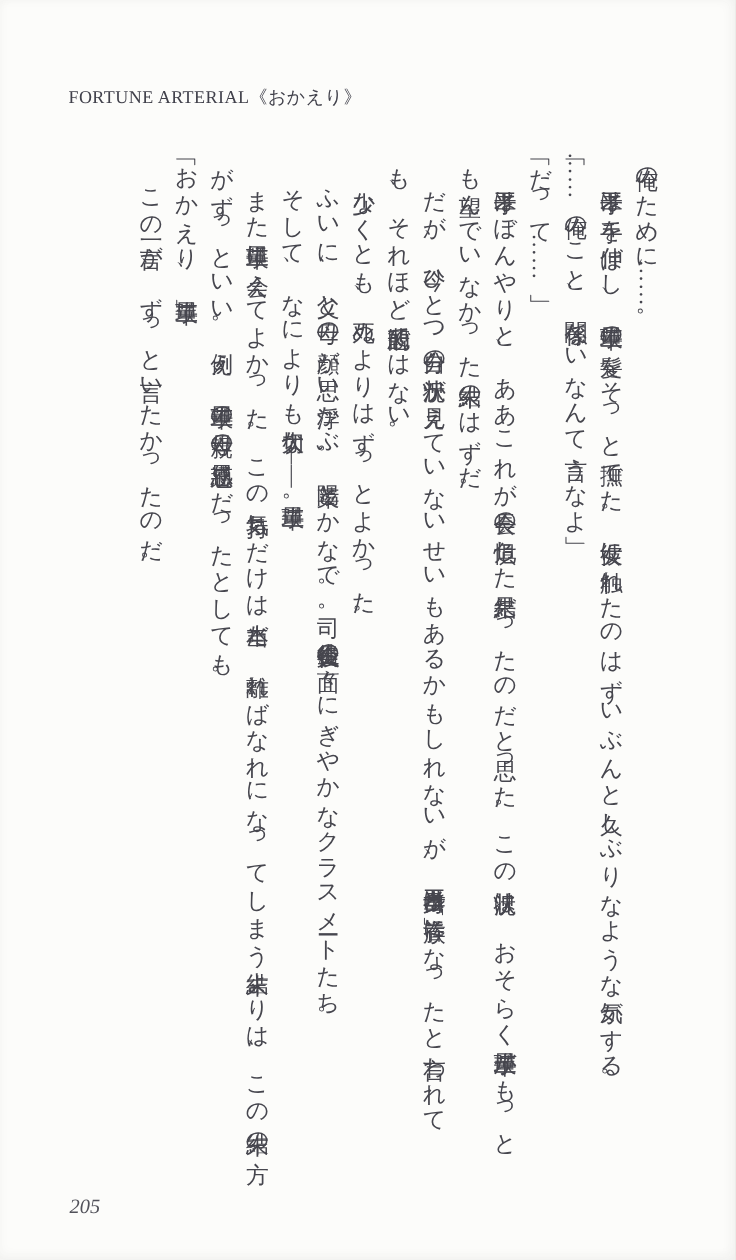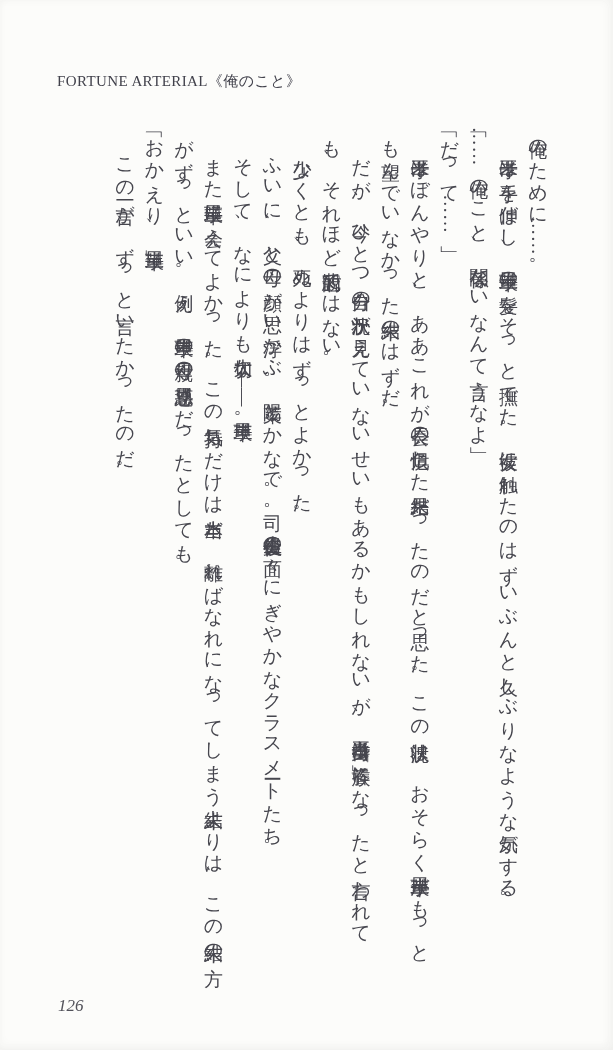--- a/index.html
+++ b/index.html
@@ -48,31 +48,31 @@
     top: 996px;
     font-size: 17px;
     font-style: italic;
     color: #52525a;
   }
 </style>
 </head>
 <body>
 
 <div class="page">
-  <div class="running-header">FORTUNE ARTERIAL《俺のこと》</div>
+  <div class="running-header">FORTUNE ARTERIAL《おかえり》</div>
 
   <div class="body-text">
       <p style="text-indent: 0em;">俺のために……。</p>
       <p style="text-indent: 1em;">孝平は手を伸ばし、瑛里華の髪をそっと撫でた。彼女に触れたのはずいぶんと久しぶりなような気がする。</p>
       <p style="text-indent: 0em;">「……俺のこと、関係ないなんて言うなよ」</p>
       <p style="text-indent: 0em;">「だって……」</p>
       <p style="text-indent: 1em;">孝平はぼんやりと、ああこれが会長の危惧した結果だったのだと思った。この状況は、おそらく瑛里華がもっとも望んでいなかった結末のはずだ。</p>
       <p style="text-indent: 1em;">だが、今ひとつ自分の状況が見えていないせいもあるかもしれないが、孝平自身は「眷族」になったと言われても、それほど悲観的ではない。</p>
       <p style="text-indent: 1em;">少なくとも、死ぬよりはずっとよかった。</p>
       <p style="text-indent: 1em;">ふいに、父と母の顔が思い浮かぶ。陽菜とかなで。司。生徒会役員の面々。にぎやかなクラスメートたち。</p>
       <p style="text-indent: 1em;">そして、なによりも大切な――瑛里華。</p>
       <p style="text-indent: 1em;">また瑛里華に会えてよかった。この気持ちだけは本当だ。離ればなれになってしまう結末よりは、この結末の方がずっといい。例え、瑛里華の母親の思惑通りだったとしても。</p>
       <p style="text-indent: 0em;">「おかえり、瑛里華」</p>
       <p style="text-indent: 1em;">この一言が、ずっと言いたかったのだ。</p>
     </div>
 
-  <div class="page-number">126</div>
+  <div class="page-number">205</div>
 </div>
 
 </body></html>

